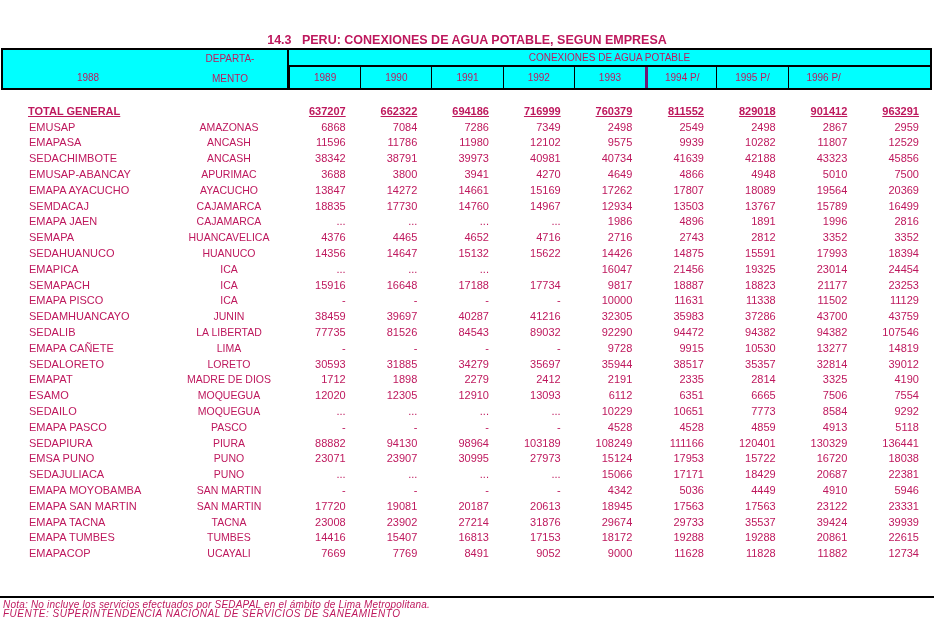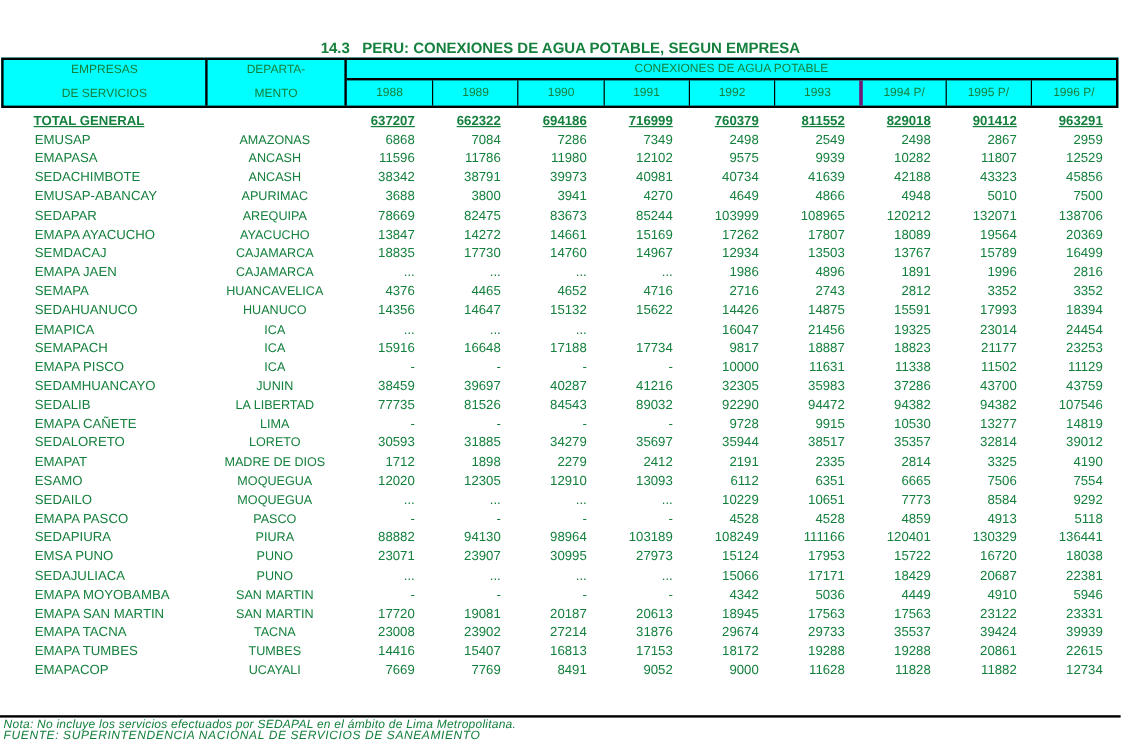--- a/index.html
+++ b/index.html
@@ -1,21 +1,21 @@
 <!DOCTYPE html>
 <html><head>
 <meta charset="utf-8">
 <style>
   html,body{margin:0;padding:0;}
   .page{
     position:relative;
     width:934px;height:623px;
     background:#ffffff;
     font-family:"Liberation Sans", sans-serif;
-    color:#15803d;
+    color:#be185d;
     overflow:hidden;
   }
   .title-block{
     position:absolute;top:7px;left:0;width:934px;
     text-align:center;font-weight:bold;font-size:12.5px;line-height:13.5px;
     white-space:pre;
   }
   .tbl{
     position:absolute;top:48px;left:1px;width:931px;
   }
@@ -48,21 +48,21 @@
     box-sizing:border-box;
   }
   .h-year{
     grid-row:2;
     display:flex;align-items:center;justify-content:center;
     border-left:1.5px solid #000;box-sizing:border-box;
   }
   .h-year.first{border-left:none;}
   .h-year.thick{border-left:3px solid #701a75;}
   
-  .tbody{margin-top:3px;}
+  .tbody{margin-top:13px;}
   .row{
     display:grid;
     grid-template-columns:170px 116px repeat(9,1fr);
     height:15.8px;
     align-items:center;
     font-size:11px;
   }
   .cell{box-sizing:border-box;white-space:nowrap;overflow:visible;}
   .empresa{padding-left:28px;text-align:left;}
   .depto{text-align:center;font-size:10.5px;}
@@ -90,24 +90,20 @@
 <div class="page">
 
   <div class="title-block">
     <div>14.3   PERU: CONEXIONES DE AGUA POTABLE, SEGUN EMPRESA</div>
     <div>PRESTADORA DE SERVICIO, 1988 - 96</div>
   </div>
 
   <div class="tbl">
 
     <div class="thead">
-      <div class="h-empresa">
-        <div>EMPRESAS</div>
-        <div>DE SERVICIOS</div>
-      </div>
       <div class="h-depto">
         <div>DEPARTA-</div>
         <div>MENTO</div>
       </div>
       <div class="h-group">CONEXIONES DE AGUA POTABLE</div>
 
     <div class="h-year first">1988</div>
         <div class="h-year">1989</div>
         <div class="h-year">1990</div>
         <div class="h-year">1991</div>
@@ -179,33 +175,20 @@
           <div class="cell val">3800</div>
           <div class="cell val">3941</div>
           <div class="cell val">4270</div>
           <div class="cell val">4649</div>
           <div class="cell val">4866</div>
           <div class="cell val">4948</div>
           <div class="cell val">5010</div>
           <div class="cell val">7500</div>
         </div>
         <div class="row">
-          <div class="cell empresa">SEDAPAR</div>
-          <div class="cell depto">AREQUIPA</div>
-          <div class="cell val">78669</div>
-          <div class="cell val">82475</div>
-          <div class="cell val">83673</div>
-          <div class="cell val">85244</div>
-          <div class="cell val">103999</div>
-          <div class="cell val">108965</div>
-          <div class="cell val">120212</div>
-          <div class="cell val">132071</div>
-          <div class="cell val">138706</div>
-        </div>
-        <div class="row">
           <div class="cell empresa">EMAPA AYACUCHO</div>
           <div class="cell depto">AYACUCHO</div>
           <div class="cell val">13847</div>
           <div class="cell val">14272</div>
           <div class="cell val">14661</div>
           <div class="cell val">15169</div>
           <div class="cell val">17262</div>
           <div class="cell val">17807</div>
           <div class="cell val">18089</div>
           <div class="cell val">19564</div>

